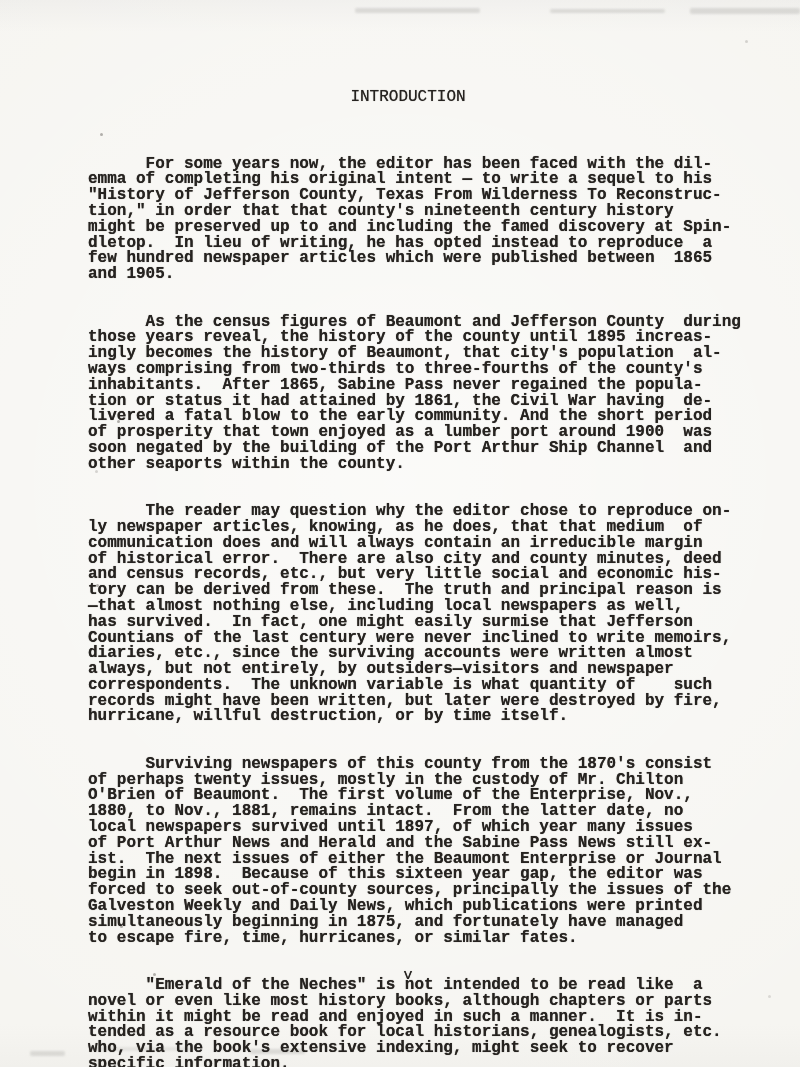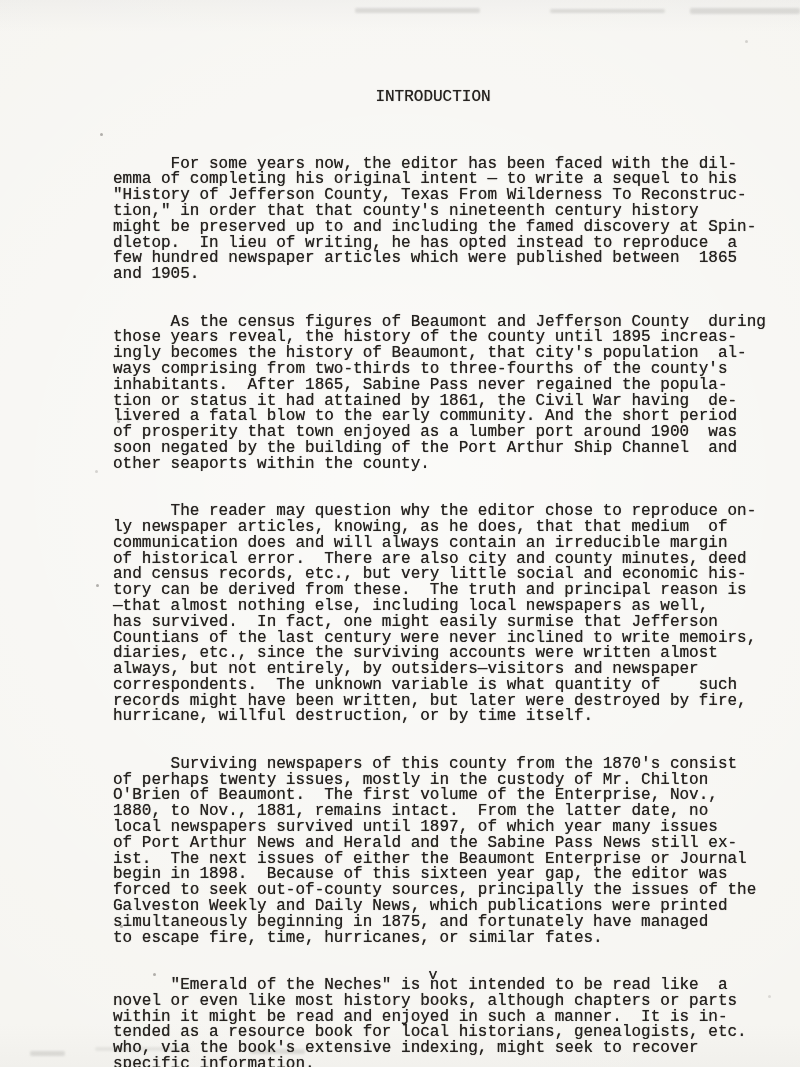--- a/index.html
+++ b/index.html
@@ -14,37 +14,36 @@
     overflow: hidden;
     background:
       radial-gradient(ellipse 120% 90% at 50% 45%, rgba(255,255,255,0.55), rgba(255,255,255,0) 70%),
       linear-gradient(180deg, #efeeeb 0%, #f6f5f1 3%, #f6f5f1 96%, #f1f0ec 100%);
     color: #2a2623;
   }
   .ink {
     color: #262320;
     text-shadow: 0 0 0.7px rgba(40, 36, 32, 0.85);
     filter: blur(0.22px);
-    margin-left: 25px;
   }
   .title {
     position: absolute;
     top: 89px; left: 88px; width: 640px;
     text-align: center;
     font-size: 16px; line-height: 16px;
     white-space: pre;
   }
   .body-text {
     position: absolute;
     top: 125px; left: 88px;
     font-size: 16px;
     line-height: 15.8px;
     white-space: pre;
   }
-  .body-text p { margin: 0; padding: 0; }
+  .body-text p { margin: 0; padding: 0; font-weight: bold; }
   .page-number {
     position: absolute;
     top: 968px; left: 88px; width: 640px;
     text-align: center;
     font-size: 15px; line-height: 16px;
   }
   .smudge {
     position: absolute;
     background: rgba(122, 120, 116, 0.20);
     filter: blur(1.2px);

